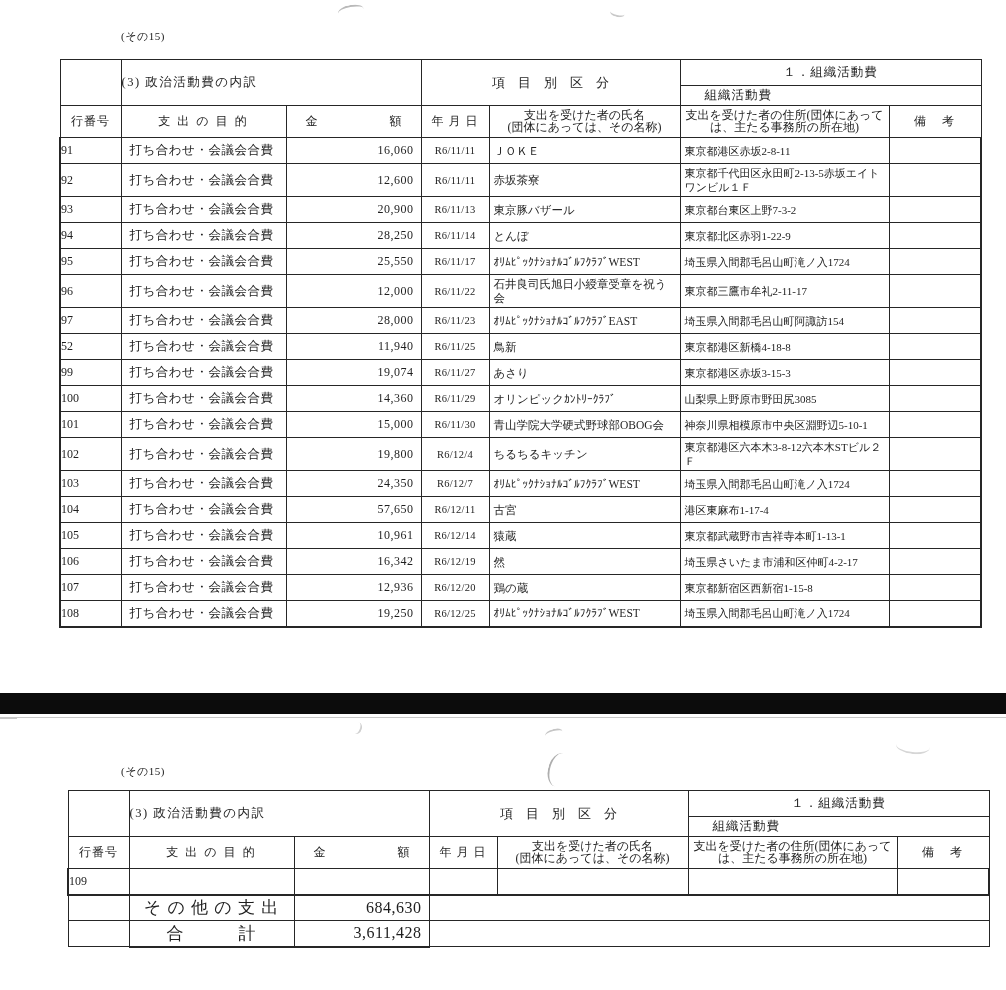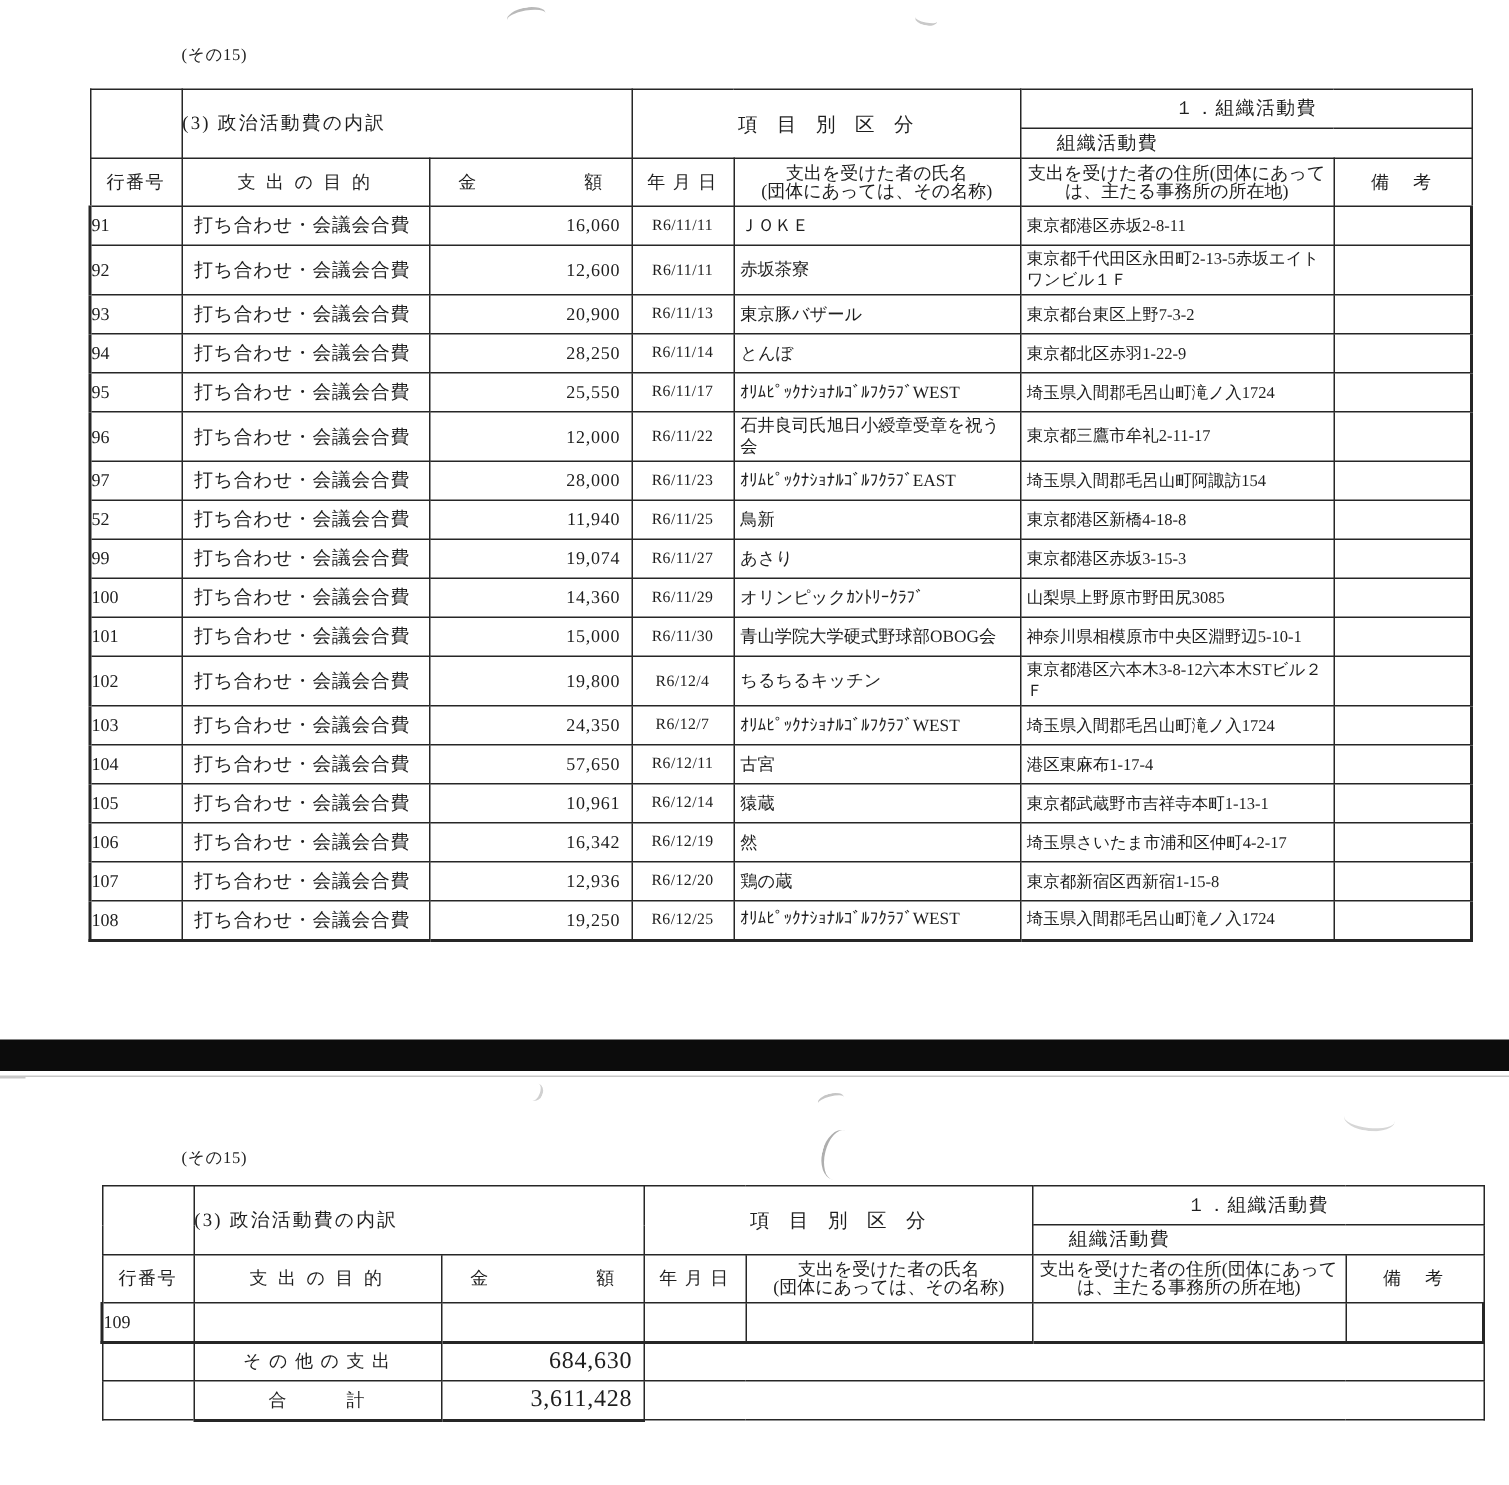--- a/index.html
+++ b/index.html
@@ -91,21 +91,21 @@
   td.c-date{ font-size:10.5px; text-align:center; letter-spacing:0.3px; }
   td.c-recipient{ font-size:11.5px; line-height:14px; padding:2px 4px; }
   td.c-address{ font-size:11px; line-height:14px; padding:2px 4px; }
   td.c-note{ }
 
   
   tbody.summary td{ height:26px; }
   td.sum-spacer{ border:none; }
   td.sum-label{
     border-left-width:2.6px;
-    text-align:center; font-size:12px; letter-spacing:1px;
+    text-align:center; font-size:17px; letter-spacing:1px;
   }
   td.sum-amount{
     border-right-width:2.6px;
     text-align:right; font-size:16px; padding-right:7px; letter-spacing:0.5px;
   }
   tbody.summary tr:last-child td.sum-label,
   tbody.summary tr:last-child td.sum-amount{ border-bottom-width:2.6px; }
 
   
   #separator-bar{

